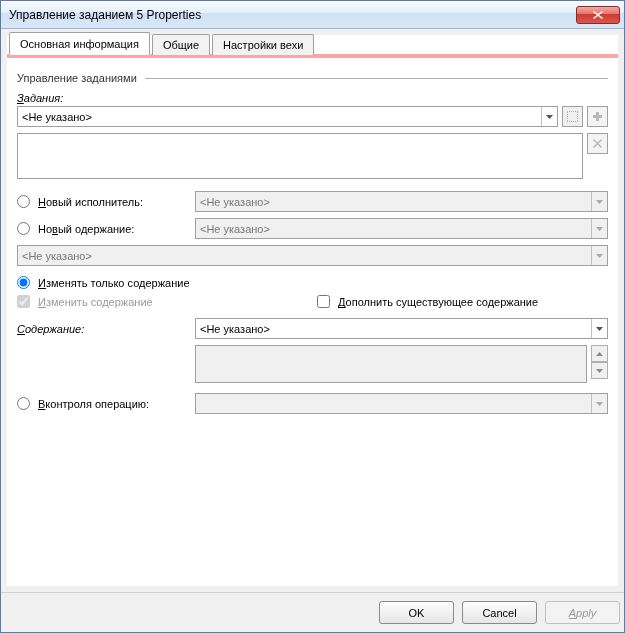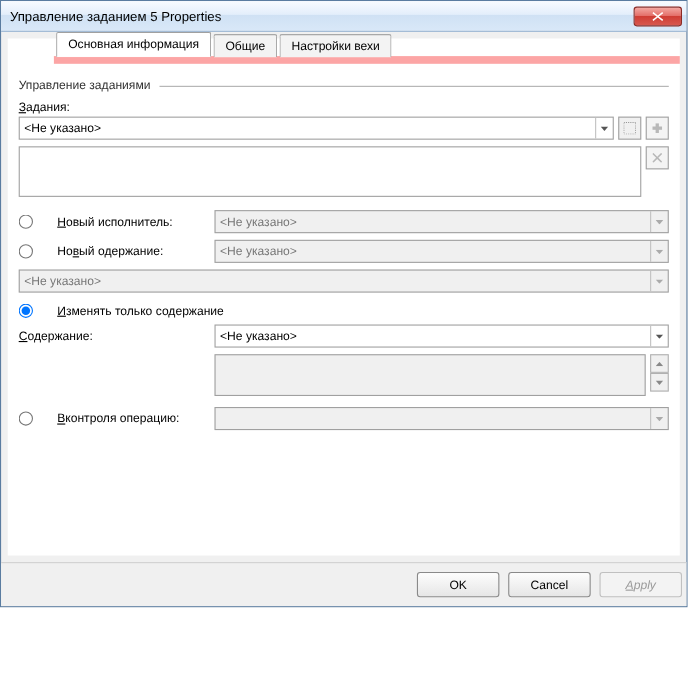--- a/index.html
+++ b/index.html
@@ -5,21 +5,21 @@
   * { box-sizing: border-box; }
   body {
     margin: 0;
     font-family: "Segoe UI", Tahoma, sans-serif;
     font-size: 11px;
     background: #fff;
     color: #000;
   }
   .window {
     width: 625px;
-    height: 552px;
+    height: 633px;
     border: 1px solid #5a7ca0;
     display: flex;
     flex-direction: column;
     background: #f0f0f0;
     position: relative;
   }
   .titlebar {
     height: 28px;
     background: linear-gradient(to bottom, #f8fbff 0%, #e3eefb 45%, #cfe1f4 46%, #d9e8f8 100%);
     border-bottom: 1px solid #9cb6d3;
@@ -52,24 +52,23 @@
     background: #fff;
     margin: 6px;
     display: flex;
     flex-direction: column;
     position: relative;
   }
   .tabs {
     display: flex;
     align-items: flex-end;
     height: 23px;
-    border-bottom: 7px solid #fca5a5;
+    border-bottom: 4px solid #fca5a5;
     padding-left: 2px;
     gap: 0;
-    margin-left: 42px;
   }
   .tab {
     height: 21px;
     padding: 0 10px;
     border: 1px solid #a0a0a0;
     border-bottom: none;
     background: #f3f3f3;
     display: flex;
     align-items: center;
     margin-right: 2px;
@@ -105,26 +104,27 @@
     height: 0;
     border-top: 1px solid #b0b0b0;
   }
   .row {
     display: flex;
     align-items: center;
     margin-bottom: 6px;
   }
   .label {
     font-size: 11px;
+    font-style: italic;
   }
   .underline-first { text-decoration: underline; text-decoration-skip-ink: none; }
   label.radio, label.checkbox {
     display: flex;
     align-items: center;
-    gap: 22px;
+    gap: 8px;
     font-size: 11px;
   }
   input[type=radio], input[type=checkbox] {
     margin: 0;
     width: 13px;
     height: 13px;
   }
   .select, .textarea, input.text {
     border: 1px solid #a0a0a0;
     background: #fff;
@@ -346,20 +346,32 @@
 
       <div style="height:4px"></div>
 
       <div class="row">
         <label class="radio">
           <input type="radio" name="mode" checked="" style="">
           <span><span class="underline-first">И</span><span>зменять только содержание</span></span>
         </label>
       </div>
 
+      <div class="row" style="margin-top:6px;margin-bottom:10px">
+        <div style="width:300px">
+          <label class="checkbox disabled-text">
+            <input type="checkbox" checked="" disabled="" style="">
+            <span><span class="underline-first">И</span><span>зменить содержание</span></span>
+          </label>
+        </div>
+        <label class="checkbox">
+          <input type="checkbox" style="">
+          <span><span class="underline-first">Д</span><span>ополнить существующее содержание</span></span>
+        </label>
+      </div>
 
       <div class="row">
         <div class="left-col">
           <span class="label">
             <span class="underline-first">С</span><span>одержание:</span>
           </span>
         </div>
         <div class="right-col">
           <div class="select" style="flex:1">
             <span class="value">&lt;Не указано&gt;</span>

